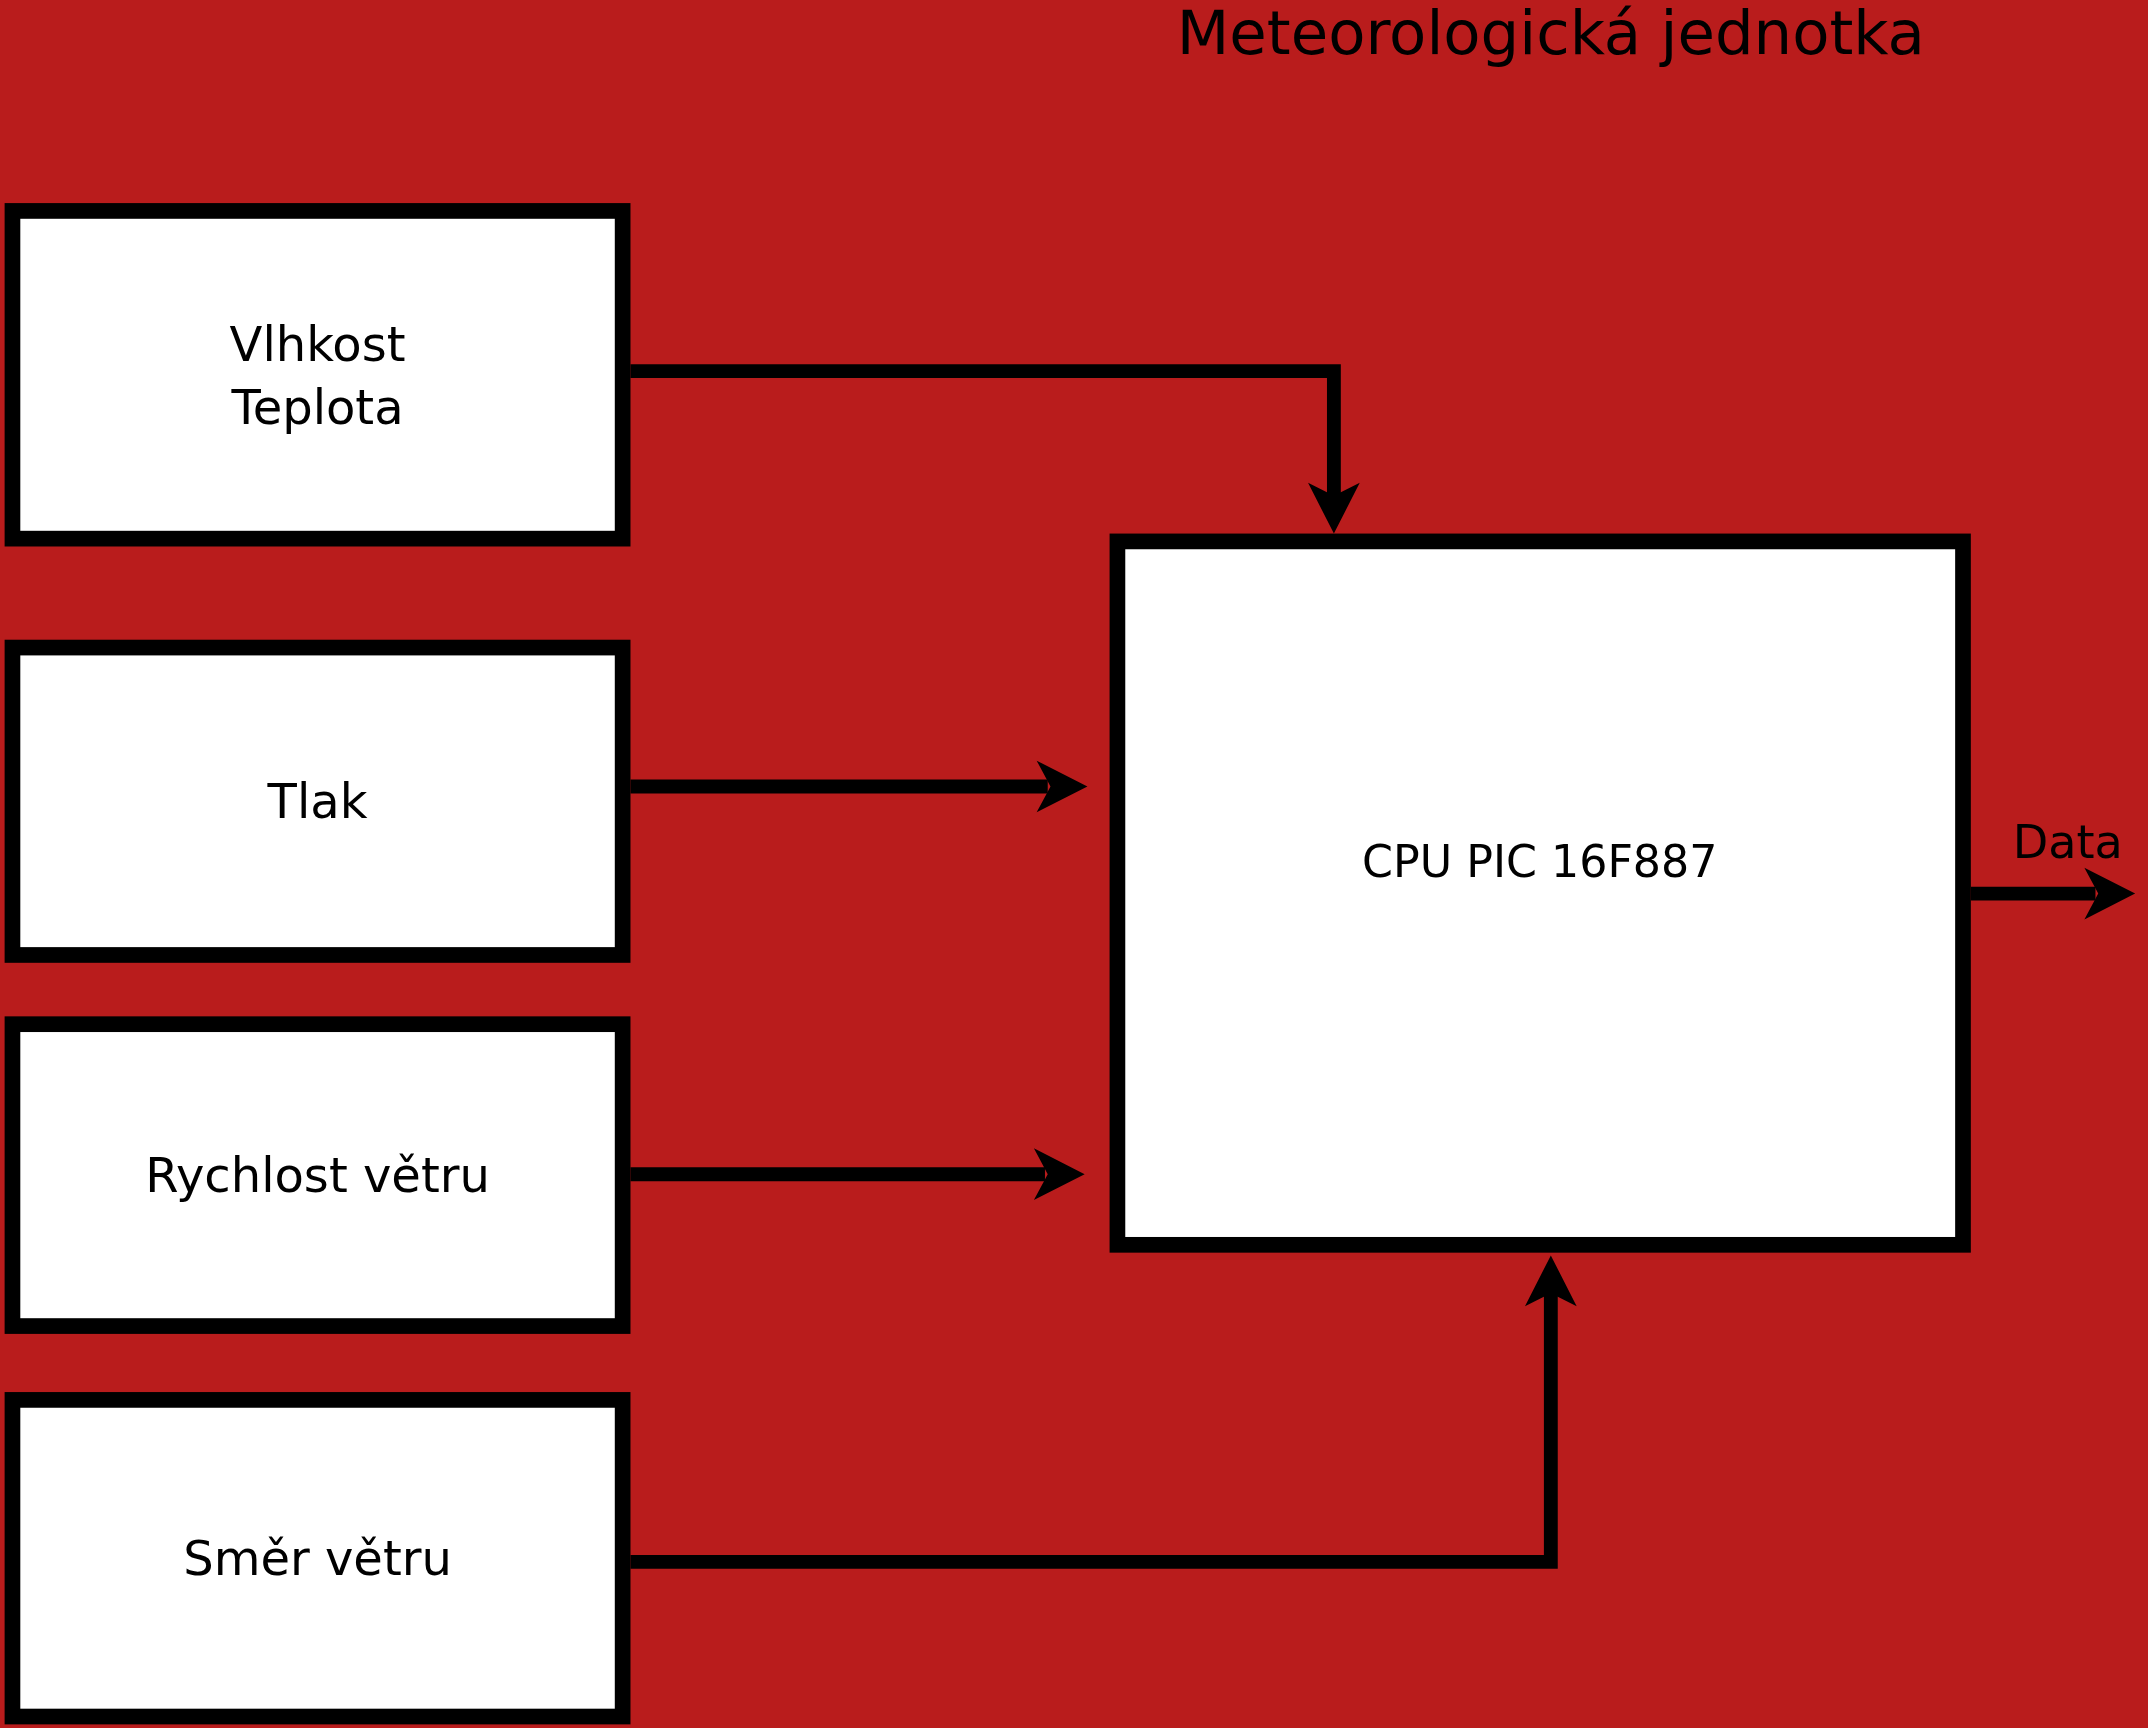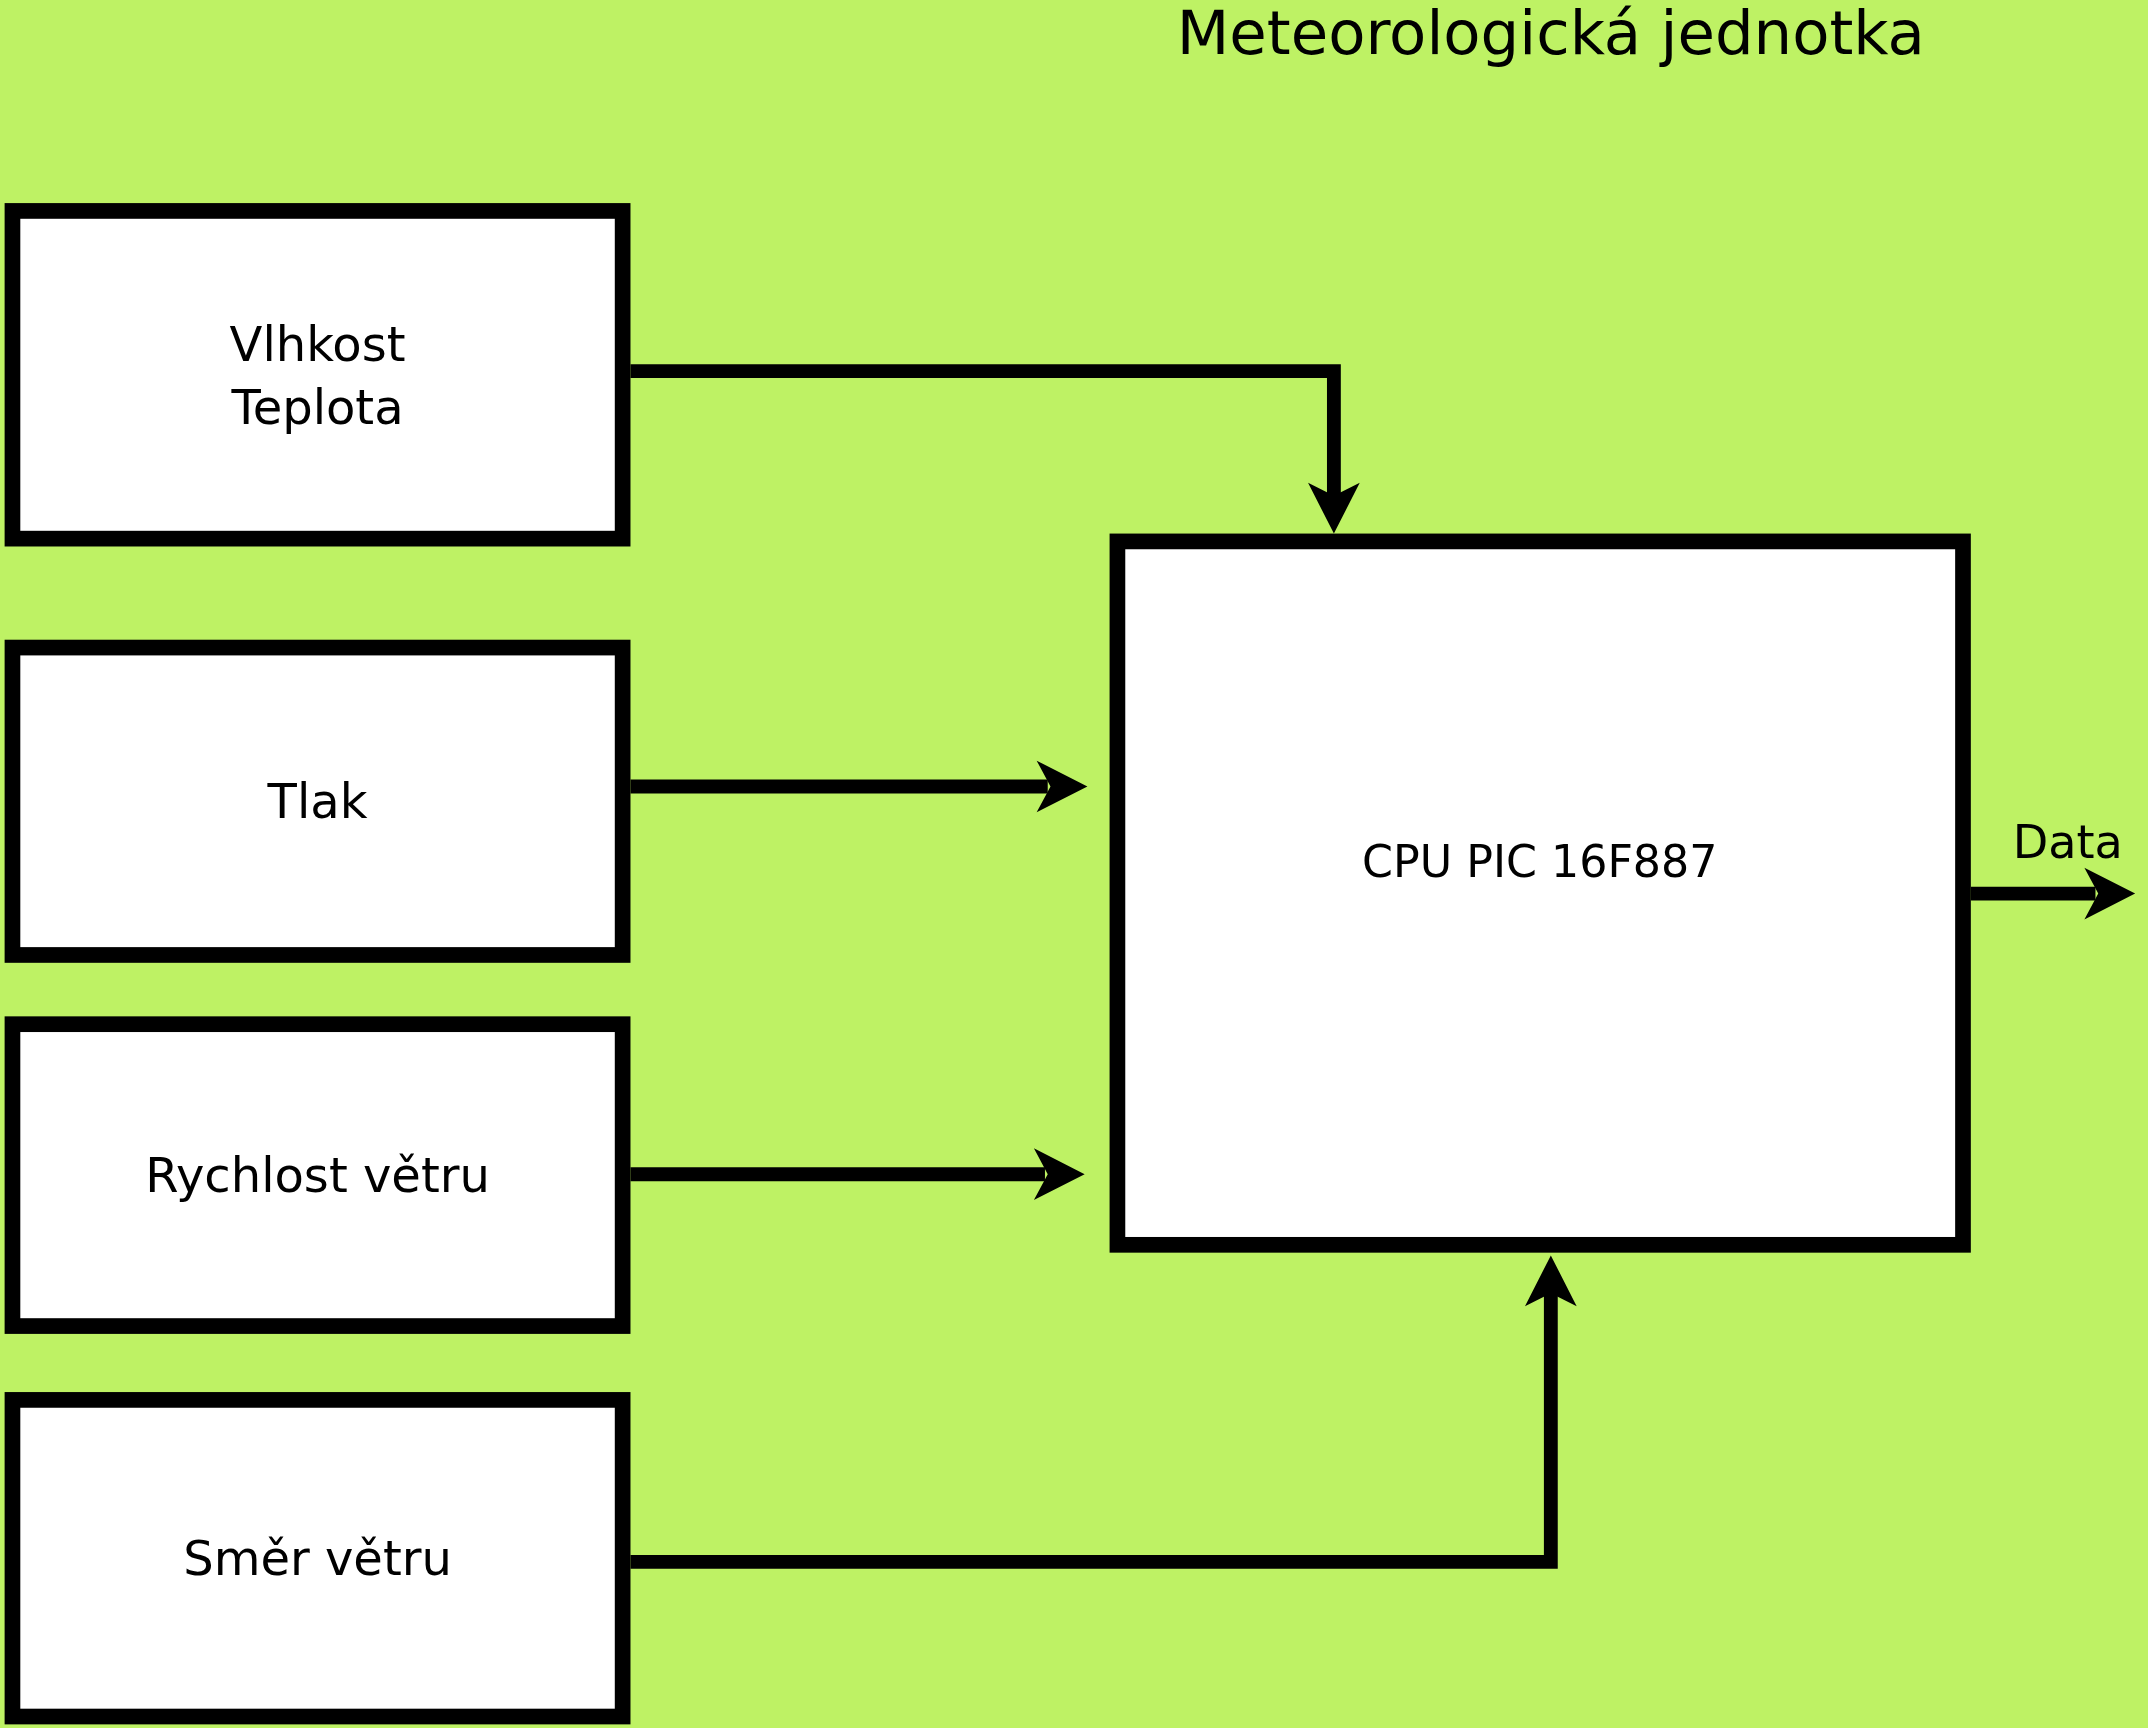--- a/index.html
+++ b/index.html
@@ -4,21 +4,21 @@
 <style>
   html, body {
     margin: 0;
     padding: 0;
     background: #ffffff;
   }
   .canvas {
     position: relative;
     width: 2149px;
     height: 1729px;
-    background: #bef264;
+    background: #b91c1c;
     overflow: hidden;
     font-family: "DejaVu Sans", sans-serif;
   }
   svg.diagram {
     position: absolute;
     left: 0;
     top: 0;
     width: 2149px;
     height: 1729px;
     display: block;

